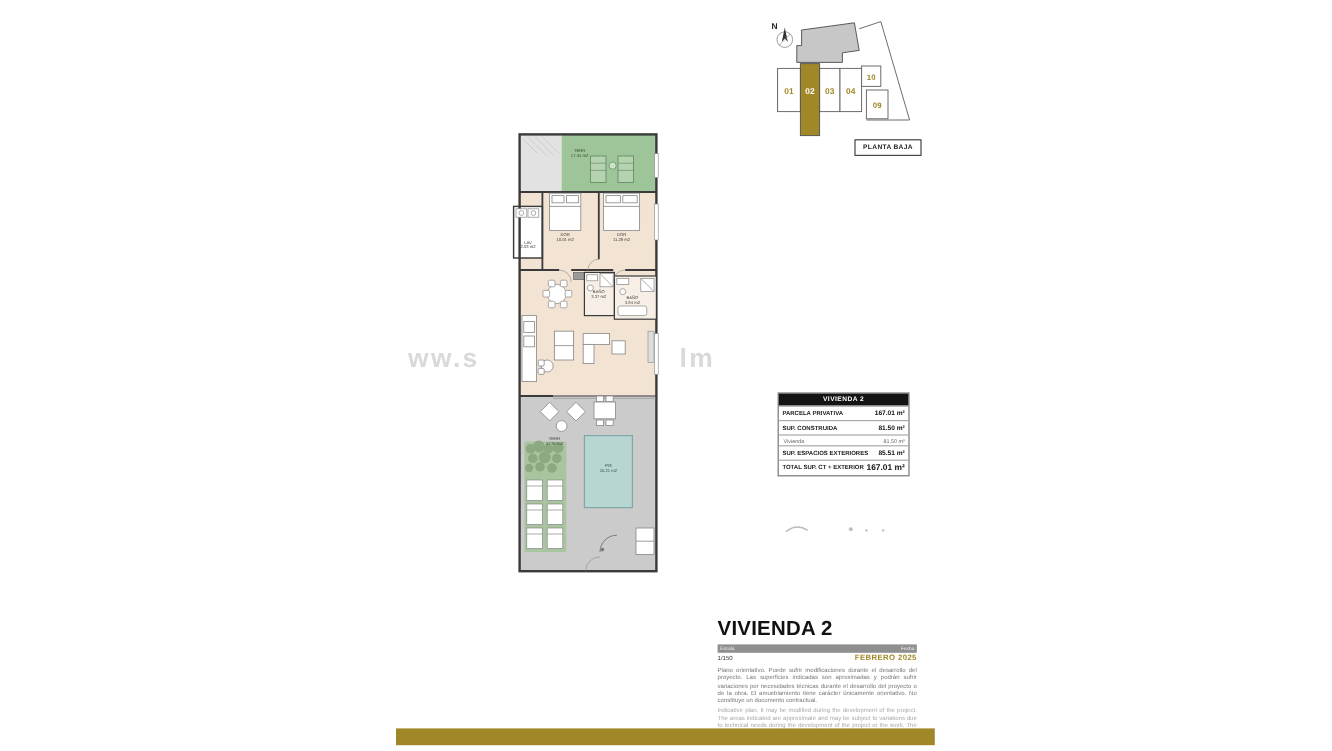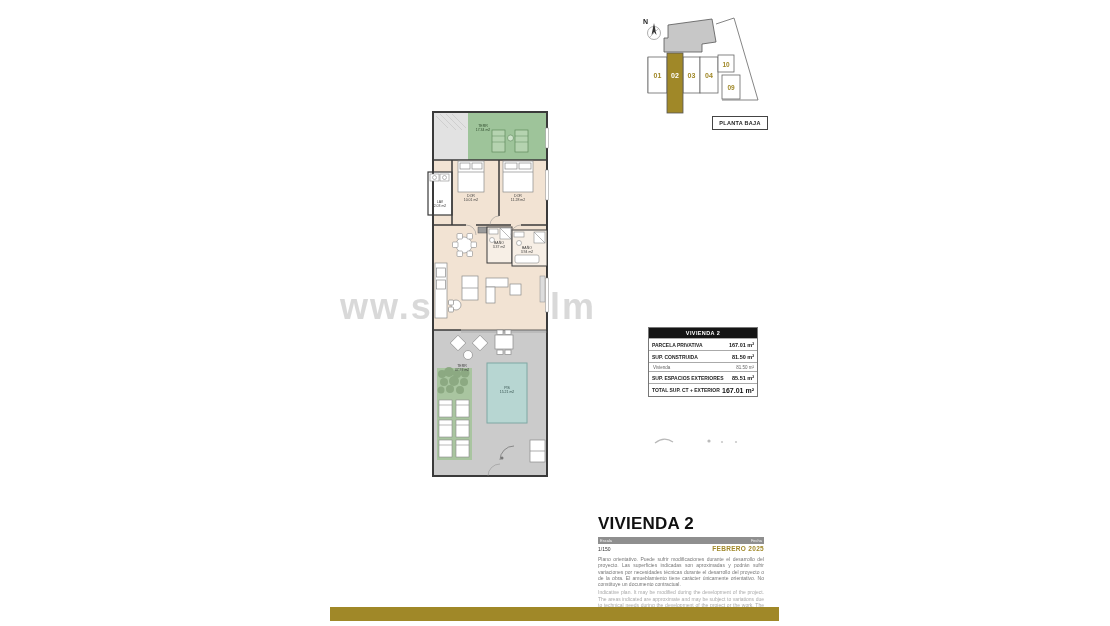--- a/index.html
+++ b/index.html
@@ -16,21 +16,21 @@
   .plan{position:absolute;left:426px;top:108px;width:124px;height:370px;}
   .plan svg{position:absolute;left:0;top:0;}
   .room-label{position:absolute;transform:translateX(-50%);text-align:center;
         font-size:3.5px;line-height:1.2;color:#3c3c3c;white-space:nowrap;z-index:3;}
   .room-label .rl-area{display:block;}
   .room-label.on-green{color:#2e4a2c;}
   .room-label.on-pool{color:#33504d;}
 
   
   .watermark{position:absolute;left:340px;top:286px;width:256px;display:flex;
-        justify-content:space-between;font-size:36px;font-weight:bold;
+        justify-content:space-between;font-size:22px;font-weight:bold;
         color:rgba(185,185,185,.55);letter-spacing:2px;pointer-events:none;z-index:5;gap:22px;}
 
   
   .area-table{position:absolute;left:648px;top:327px;width:110px;background:#fff;
         border:1px solid #777;box-sizing:border-box;}
   .at-header{background:#141414;color:#fff;font-size:5.5px;font-weight:bold;text-align:center;
         padding:2px 0;letter-spacing:.4px;}
   .at-row{display:flex;justify-content:space-between;align-items:center;
         border-top:1px solid #aaa;padding:2.5px 3px;font-size:5px;}
   .at-label{font-weight:bold;color:#222;}

